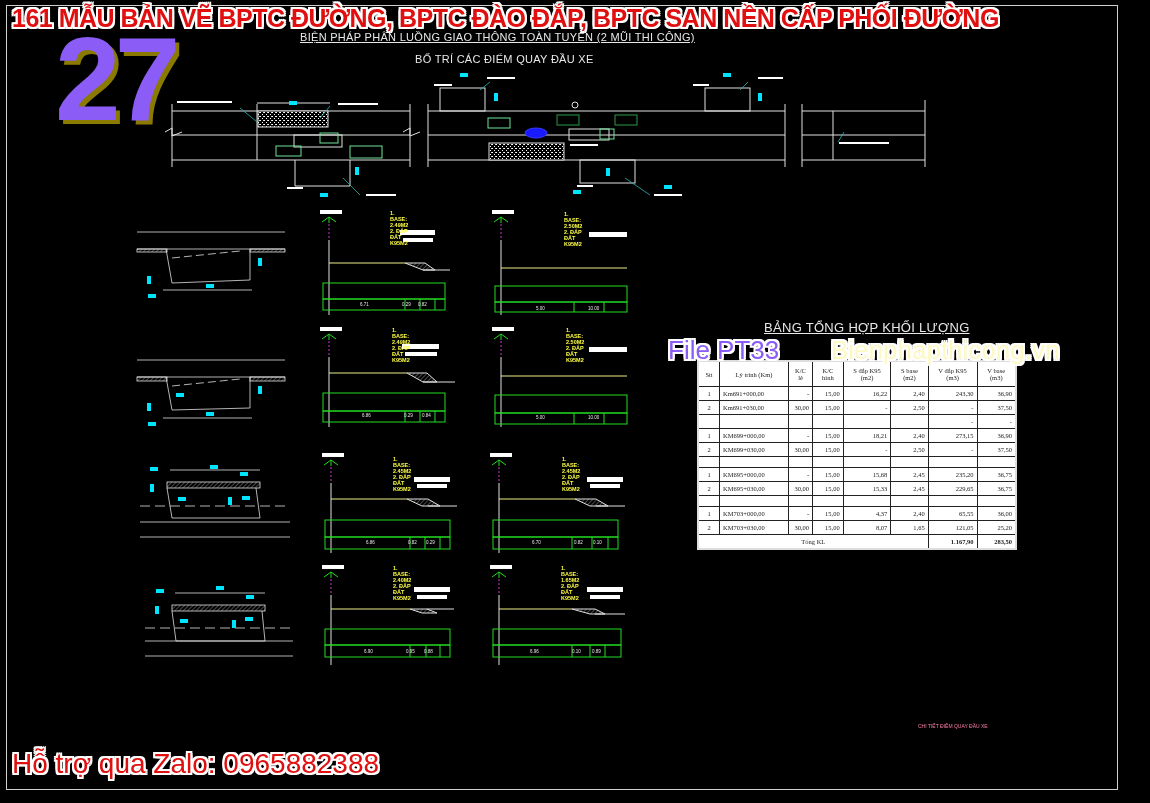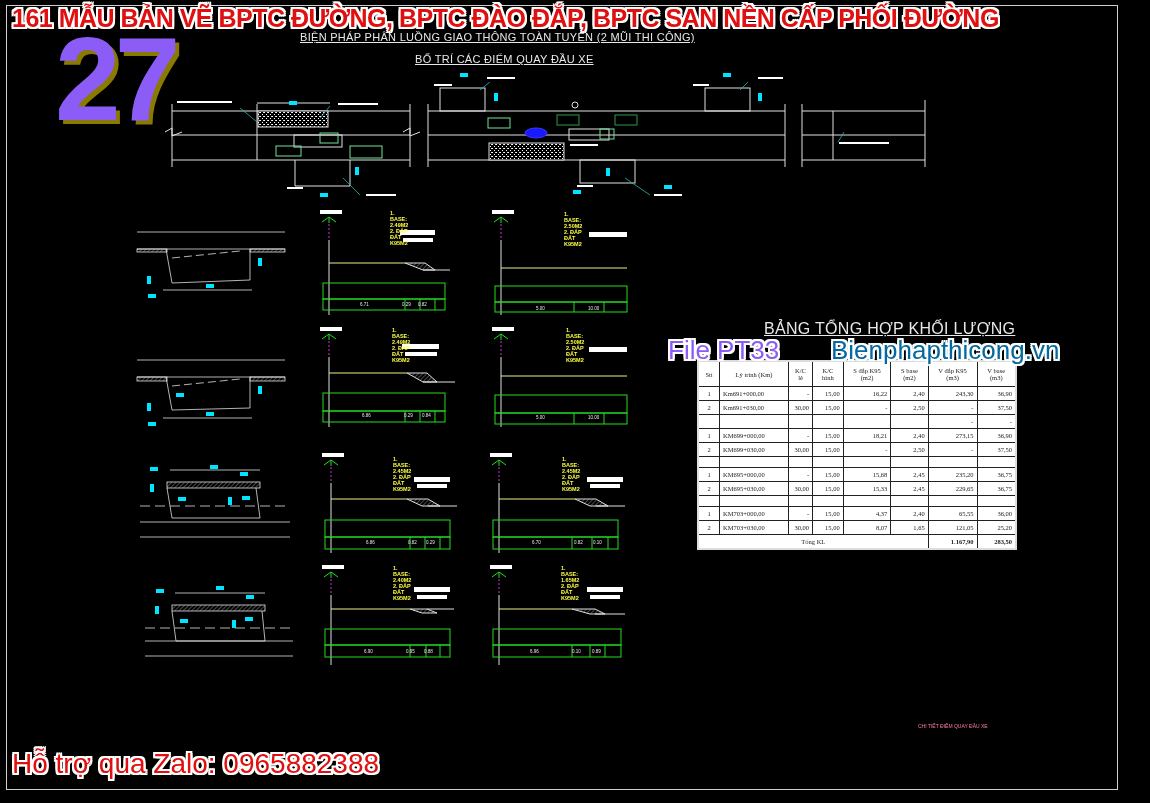--- a/index.html
+++ b/index.html
@@ -4,25 +4,25 @@
 <style>
   html,body{margin:0;padding:0;background:#000;}
   body{width:1150px;height:803px;position:relative;overflow:hidden;font-family:"Liberation Sans",sans-serif;}
   .frame{position:absolute;left:6px;top:5px;width:1112px;height:785px;border:1px solid #cfcfcf;box-sizing:border-box;}
   svg.cad{position:absolute;left:0;top:0;}
   .banner{position:absolute;left:12px;top:4px;font-weight:bold;font-size:25px;color:#e01010;letter-spacing:-0.5px;white-space:nowrap;
     text-shadow:2px 0 #fff,-2px 0 #fff,0 2px #fff,0 -2px #fff,2px 2px #fff,-2px -2px #fff,2px -2px #fff,-2px 2px #fff;}
   .bignum{position:absolute;left:55px;top:20px;font-weight:bold;font-size:118px;line-height:118px;color:#8b5cf6;letter-spacing:-6px;
     text-shadow:4px 4px 0 #8a7a00;}
   .title1{position:absolute;left:300px;top:31px;font-size:11px;color:#e8e8e8;text-decoration:underline;letter-spacing:0.3px;white-space:nowrap;}
-  .title2{position:absolute;left:415px;top:53px;font-size:11px;color:#e8e8e8;text-decoration:underline;letter-spacing:0.3px;white-space:nowrap;}
-  .tbl-title{position:absolute;left:764px;top:320px;font-size:16px;color:#e8e8e8;text-decoration:underline;letter-spacing:0.3px;white-space:nowrap;}
+  .title2{position:absolute;left:415px;top:53px;font-size:11px;color:#e8e8e8;letter-spacing:0.3px;white-space:nowrap;}
+  .tbl-title{position:absolute;left:764px;top:320px;font-size:13px;color:#e8e8e8;text-decoration:underline;letter-spacing:0.3px;white-space:nowrap;}
   .wm-file{position:absolute;left:668px;top:335px;font-size:26px;color:#8b5cf6;white-space:nowrap;
     text-shadow:2px 0 #fff,-2px 0 #fff,0 2px #fff,0 -2px #fff,2px 2px #fff,-2px -2px #fff,2px -2px #fff,-2px 2px #fff;}
-  .wm-site{position:absolute;left:831px;top:335px;font-size:26px;color:#0369a1;white-space:nowrap;
+  .wm-site{position:absolute;left:831px;top:335px;font-size:26px;color:#fef9c3;white-space:nowrap;
     text-shadow:2px 0 #fff,-2px 0 #fff,0 2px #fff,0 -2px #fff,2px 2px #fff,-2px -2px #fff,2px -2px #fff,-2px 2px #fff;}
   .zalo{position:absolute;left:12px;top:748px;font-size:28px;color:#e01010;white-space:nowrap;
     text-shadow:2px 0 #fff,-2px 0 #fff,0 2px #fff,0 -2px #fff,2px 2px #fff,-2px -2px #fff,2px -2px #fff,-2px 2px #fff;}
   .pinknote{position:absolute;left:918px;top:723px;font-size:5px;color:#ff7fa6;white-space:nowrap;}
 
   table.vol{position:absolute;left:697px;top:360px;width:320px;border-collapse:collapse;background:#fff;
     font-family:"Liberation Serif",serif;font-size:6.5px;color:#222;border:2px solid #ddd;}
   table.vol td,table.vol th{border:1px solid #222;padding:0 3px;height:13px;font-weight:normal;}
   table.vol th{height:24px;text-align:center;}
   table.vol td.r{text-align:right;}

